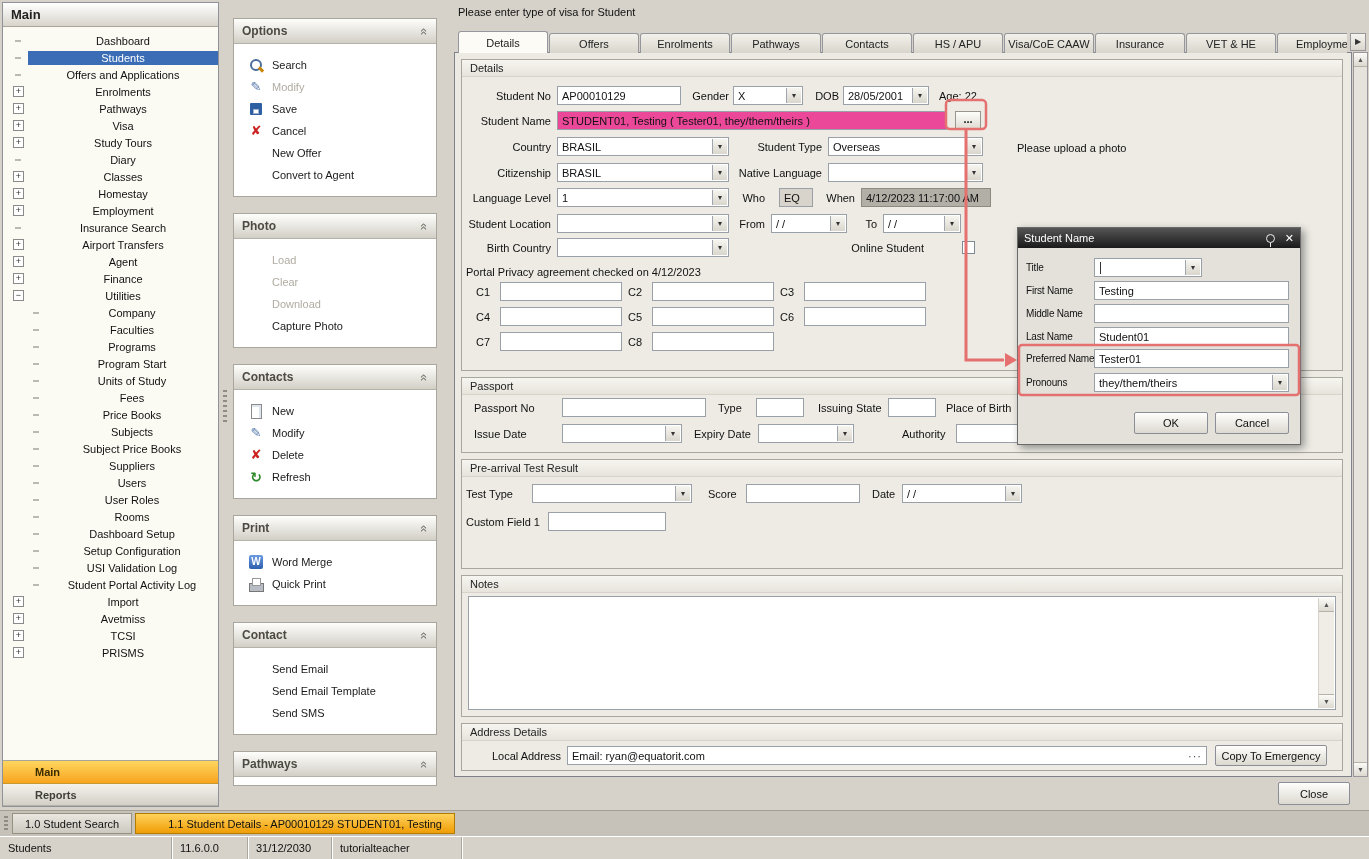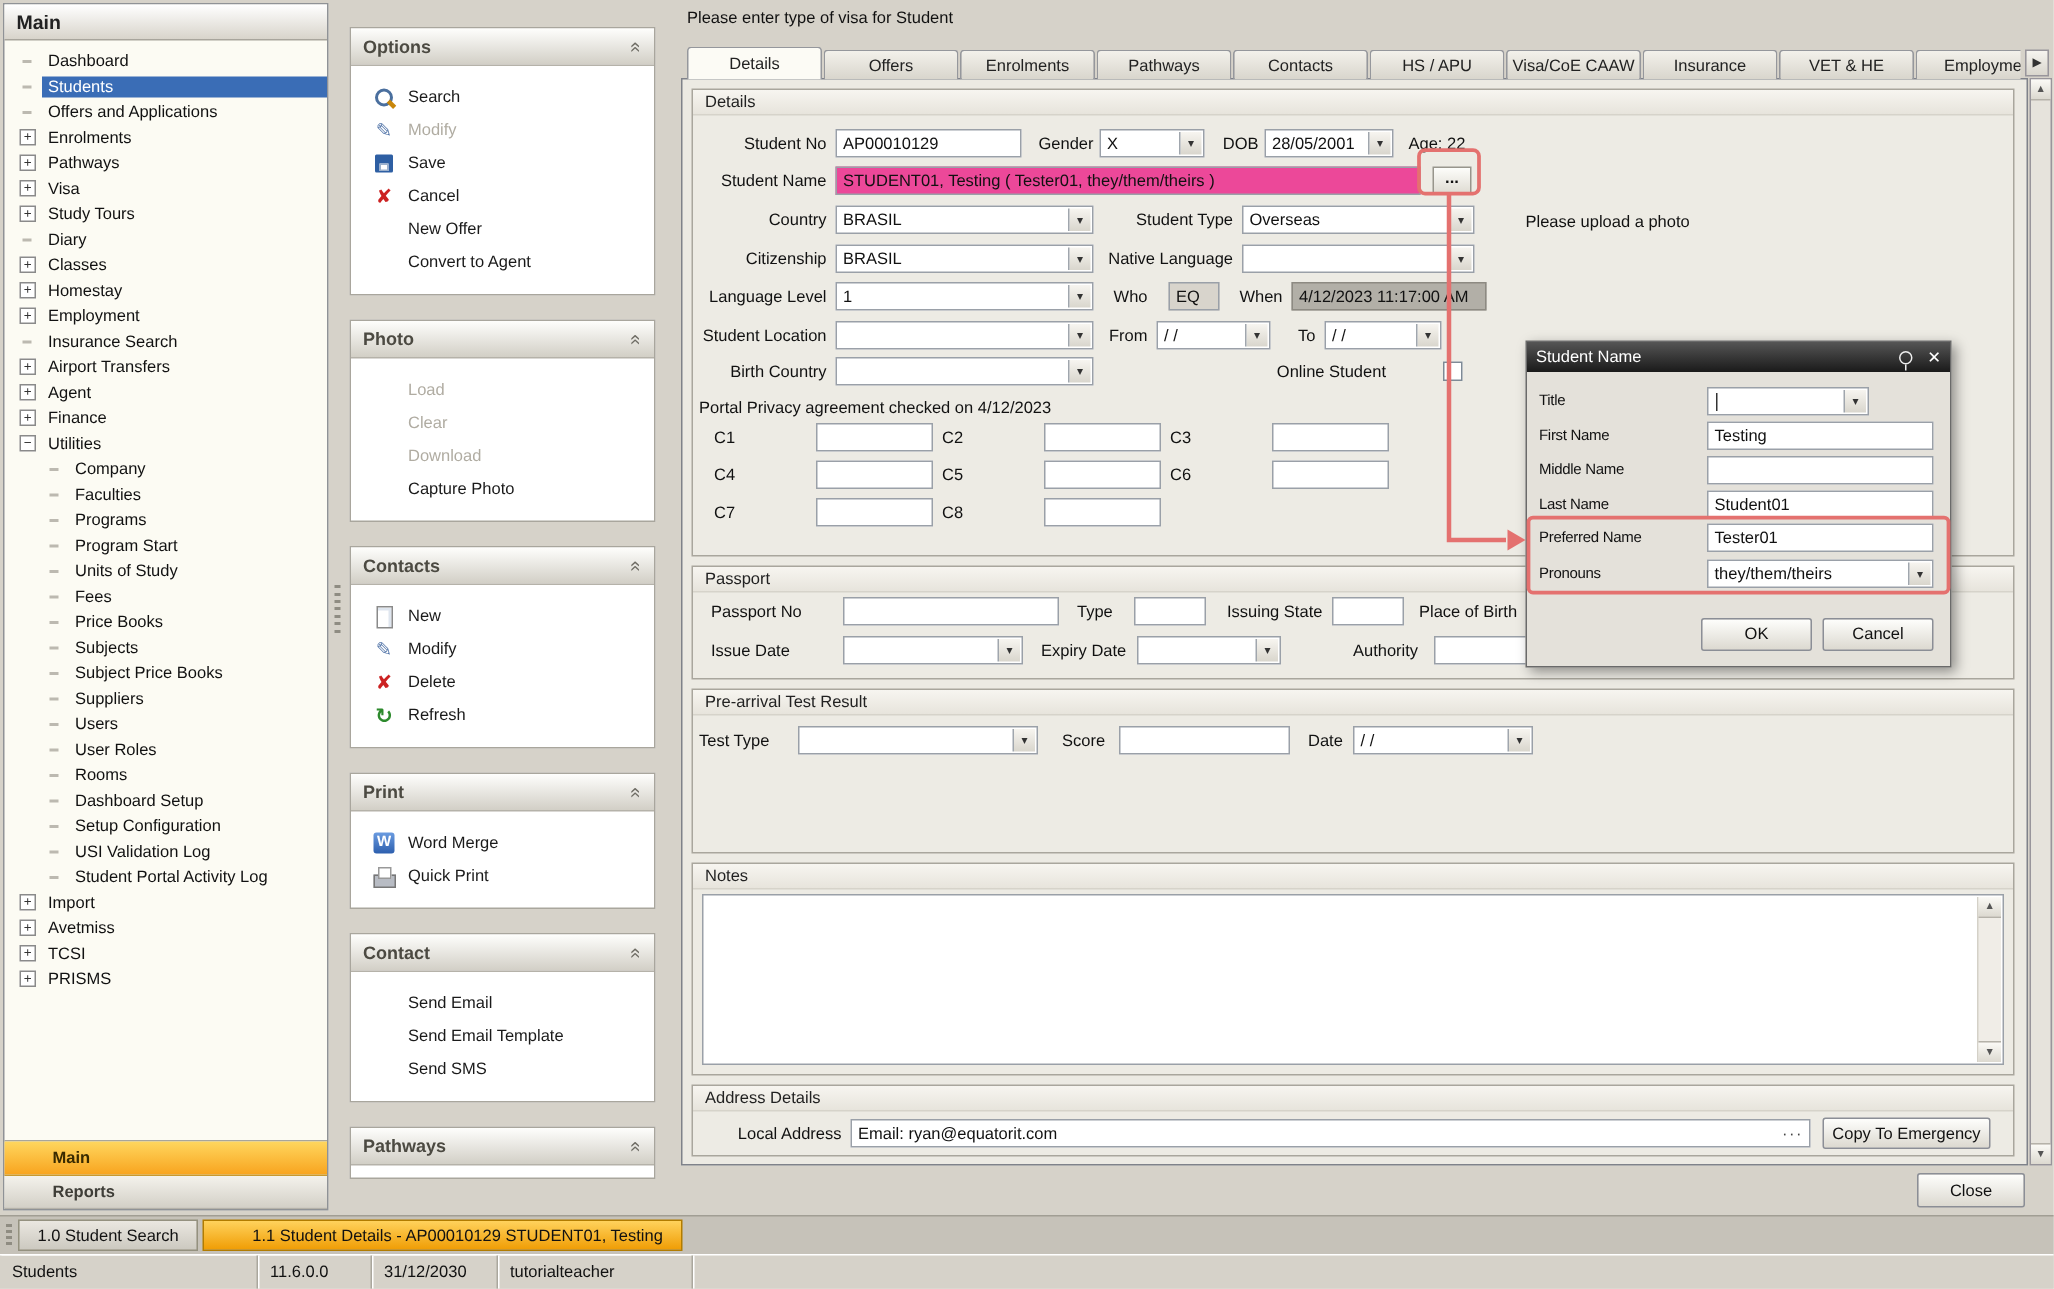--- a/index.html
+++ b/index.html
@@ -1,21 +1,21 @@
 <!DOCTYPE html>
 <html><head>
 <meta charset="utf-8">
 <style>
 *{margin:0;padding:0;box-sizing:border-box;}
 html,body{width:1369px;height:859px;}
 body{font-family:"Liberation Sans","DejaVu Sans",sans-serif;font-size:11px;color:#111;background:#d6d2c9;position:relative;overflow:hidden;}
 .abs{position:absolute;}
 
 
-.sidebar{position:absolute;left:2px;top:2px;width:217px;height:805px;border:1px solid #8f9296;background:#fcfbf3;display:flex;flex-direction:column;}
+.sidebar{position:absolute;left:2px;top:2px;width:217px;height:805px;border:1px solid #8f9296;background:#fcfbf3;display:flex;flex-direction:column;text-align:center;}
 .sb-head{height:24px;background:linear-gradient(#ffffff,#d8d4cb);border-bottom:1px solid #a8a59c;font-size:13px;font-weight:bold;display:flex;align-items:center;padding-left:8px;color:#222;flex:none;}
 .tree{flex:1;padding-top:5px;overflow:hidden;}
 .tree-item{display:flex;align-items:center;height:17px;padding-left:10px;gap:4px;cursor:default;white-space:nowrap;}
 .tree-item .glyph{width:11px;height:11px;flex:none;position:relative;}
 .tree-item .glyph::after{content:"";position:absolute;left:2px;top:5px;width:6px;height:2px;background:#bcb9b0;}
 .tree-item.node-plus .glyph,.tree-item.node-minus .glyph{border:1px solid #8a8a8a;background:#fff;}
 .tree-item.node-plus .glyph::after,.tree-item.node-minus .glyph::after{display:none;}
 .tree-item.node-plus .glyph::before{content:"+";position:absolute;inset:0;text-align:center;line-height:9px;font-size:9px;color:#333;}
 .tree-item.node-minus .glyph::before{content:"−";position:absolute;inset:0;text-align:center;line-height:9px;font-size:9px;color:#333;}
 .tree-item.child{padding-left:28px;}
@@ -63,21 +63,21 @@
 .group{position:absolute;border:1px solid #a9a69d;background:#edebe4;}
 .cap{height:17px;background:linear-gradient(#f7f5f0,#e7e4dc);border-bottom:1px solid #d6d3ca;padding:2px 8px;color:#222;}
 .g-details{left:6px;top:6px;right:8px;height:312px;}
 .g-passport{left:6px;top:324px;right:8px;height:76px;}
 .g-prearrival{left:6px;top:406px;right:8px;height:110px;}
 .g-notes{left:6px;top:522px;right:8px;height:142px;}
 .g-address{left:6px;top:670px;right:8px;height:48px;}
 .frow{position:absolute;left:4px;right:8px;display:flex;align-items:center;height:19px;}
 .flbl{text-align:right;flex:none;white-space:nowrap;}
 .flbl-l{text-align:left;flex:none;white-space:nowrap;}
-.txt{position:relative;height:19px;border:1px solid #9aa0a8;background:#fff;padding:0 4px;display:flex;align-items:center;flex:none;overflow:hidden;white-space:nowrap;margin-left:44px;}
+.txt{position:relative;height:19px;border:1px solid #9aa0a8;background:#fff;padding:0 4px;display:flex;align-items:center;flex:none;overflow:hidden;white-space:nowrap;}
 .combo{padding-right:18px;}
 .combo::after{content:"▾";position:absolute;top:1px;right:1px;bottom:1px;width:14px;background:linear-gradient(#f7f5f0,#d9d6cd);border-left:1px solid #a0a6ad;font-size:8px;color:#333;text-align:center;line-height:15px;}
 .ro{background:#ec4899;}
 .tag{background:#d8d4cc;}
 .ro-dark{background:#b2afa7;border-color:#8d8a82;}
 .cb{width:13px;height:13px;border:1px solid #7e8a96;background:#fff;flex:none;}
 .btn3{width:26px;height:19px;border:1px solid #98958c;background:linear-gradient(#fdfdfa,#dedbd2);text-align:center;line-height:14px;font-weight:bold;flex:none;}
 .btn{border:1px solid #8b8e96;background:linear-gradient(#fefefc,#dcd9d0);display:flex;align-items:center;justify-content:center;border-radius:2px;color:#111;}
 .cgrid{position:absolute;left:14px;display:grid;grid-template-columns:18px 122px 18px 122px 18px 122px;column-gap:6px;row-gap:6px;align-items:center;}
 .notes-area{position:absolute;left:6px;right:6px;top:20px;bottom:6px;background:#fff;border:1px solid #9aa0a8;}
@@ -638,20 +638,24 @@
     <div class="group g-prearrival">
       <div class="cap">Pre-arrival Test Result</div>
       <div class="frow" style="top:24px">
         <span class="flbl-l" style="width:60px">Test Type</span>
         <span class="txt combo" style="width:160px;margin-left:6px"></span>
         <span class="flbl-l" style="width:32px;margin-left:16px">Score</span>
         <span class="txt" style="width:114px;margin-left:6px"></span>
         <span class="flbl-l" style="width:26px;margin-left:12px">Date</span>
         <span class="txt combo" style="width:120px;margin-left:4px">/  /</span>
       </div>
+      <div class="frow" style="top:52px">
+        <span class="flbl-l" style="width:76px">Custom Field 1</span>
+        <span class="txt" style="width:118px;margin-left:6px"></span>
+      </div>
     </div>
 
     <div class="group g-notes">
       <div class="cap">Notes</div>
       <div class="notes-area">
         <div class="ns">
           <div class="sb-btn">▲</div>
           <div class="sb-btn dn">▼</div>
         </div>
       </div>

